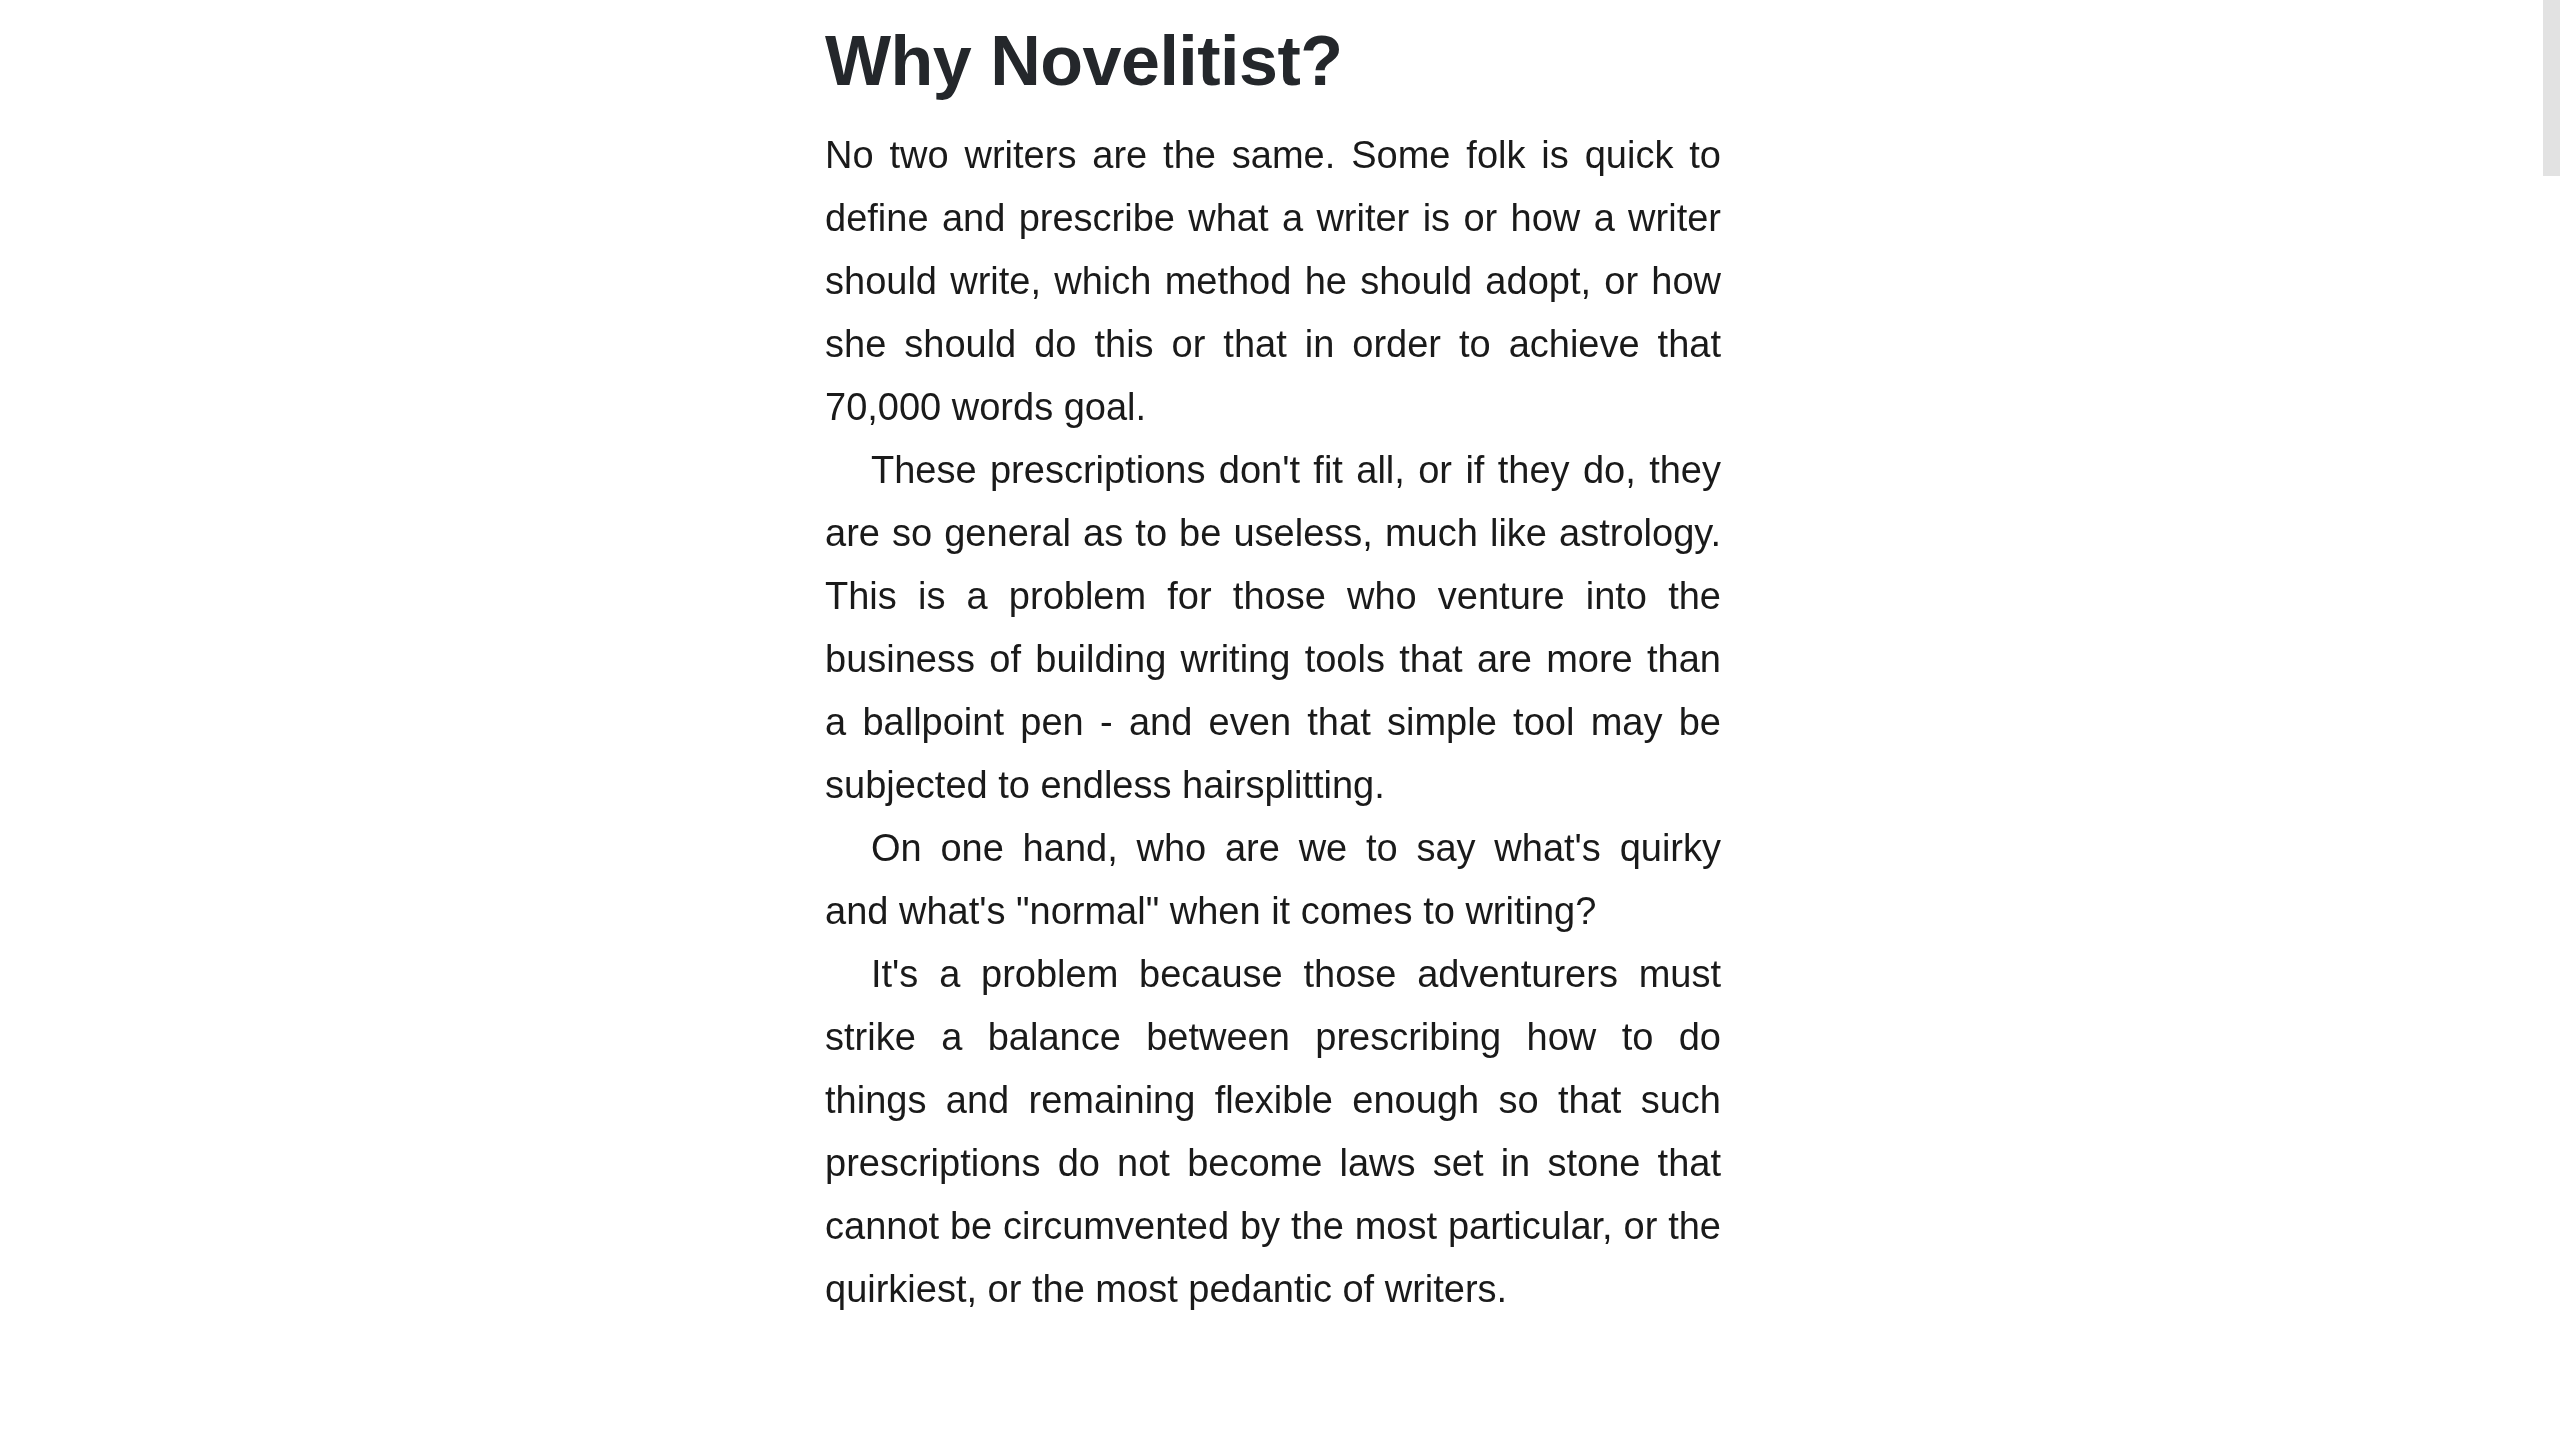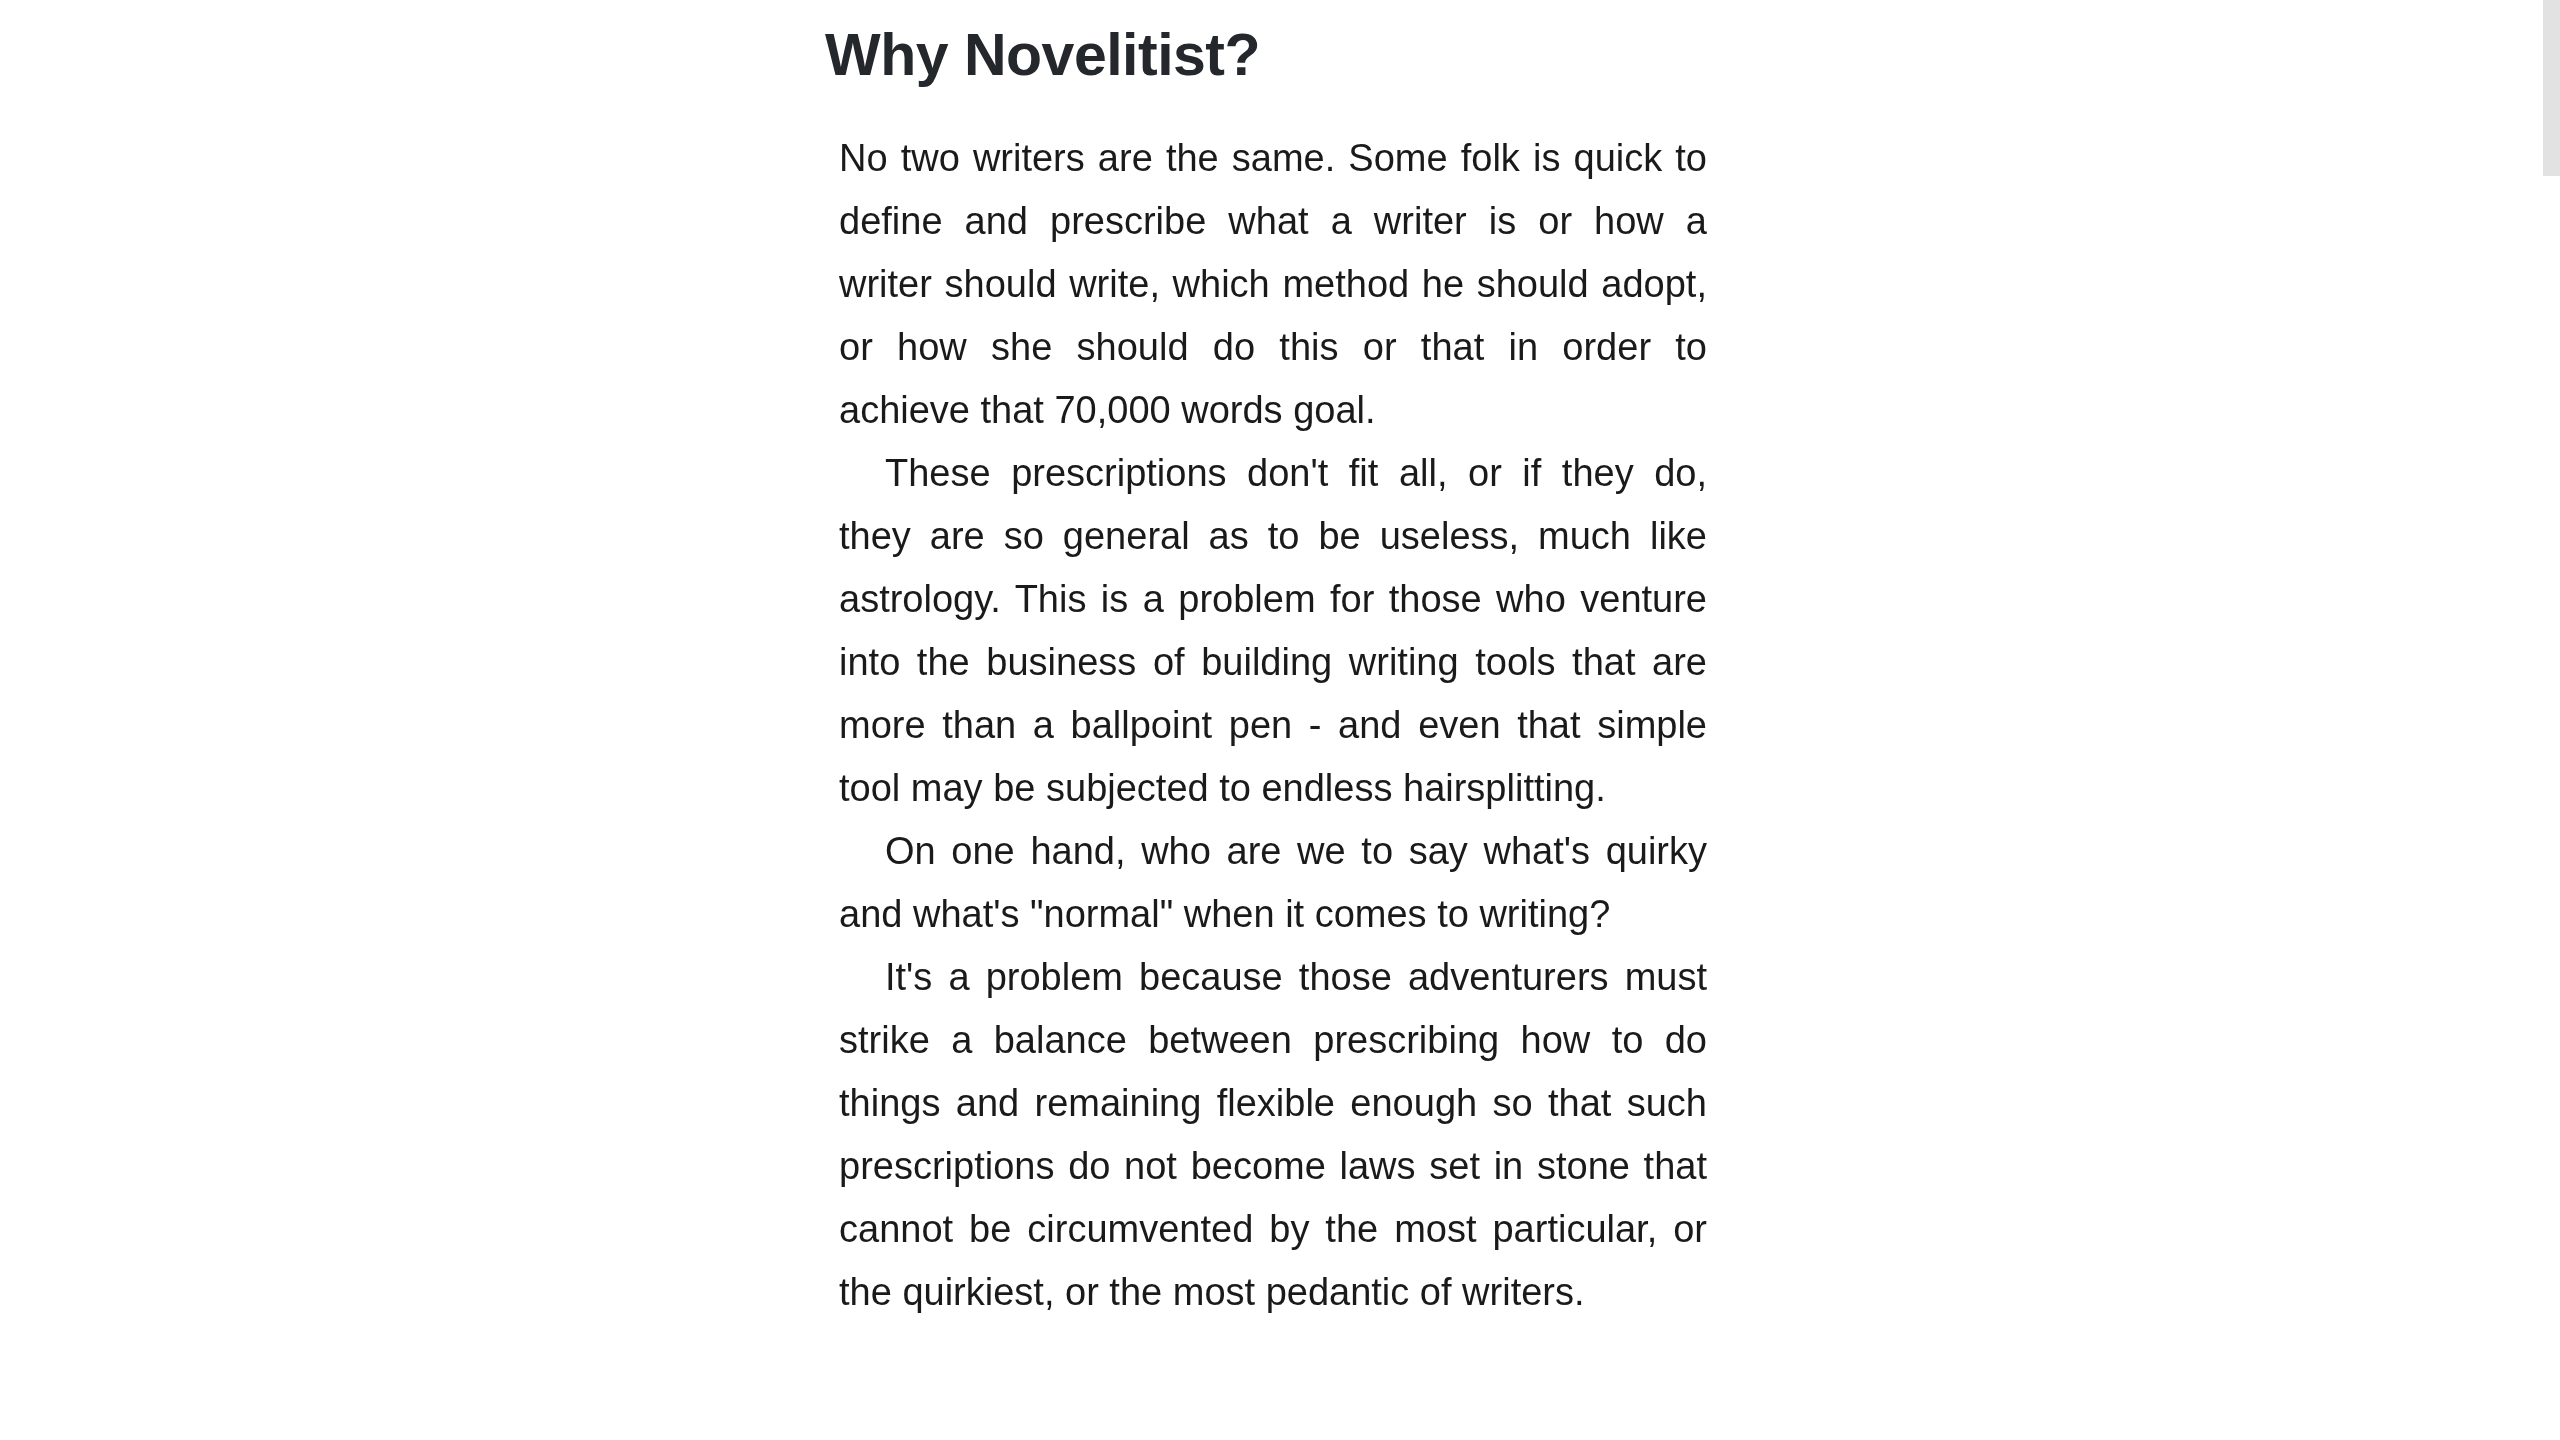--- a/index.html
+++ b/index.html
@@ -29,32 +29,32 @@
     position: absolute;
     left: 825px;
     top: 0;
     width: 896px;
   }
 
   #page-title {
     margin: 0;
     padding: 0;
     font-family: "Liberation Sans", sans-serif;
-    font-size: 59px;
+    font-size: 70px;
     font-weight: bold;
     line-height: 1.0;
     letter-spacing: -0.5px;
     color: #24272b;
     text-align: left;
     padding-top: 26px;
     padding-bottom: 0px;
   }
 
   #article-body {
-    margin: 14px;
+    margin: 0;
     padding-top: 28px;
     font-family: "Liberation Sans", sans-serif;
     font-size: 38px;
     line-height: 63px;
     color: #1a1a1a;
     text-align: justify;
     text-justify: inter-word;
     -webkit-hyphens: none;
     hyphens: none;
   }

